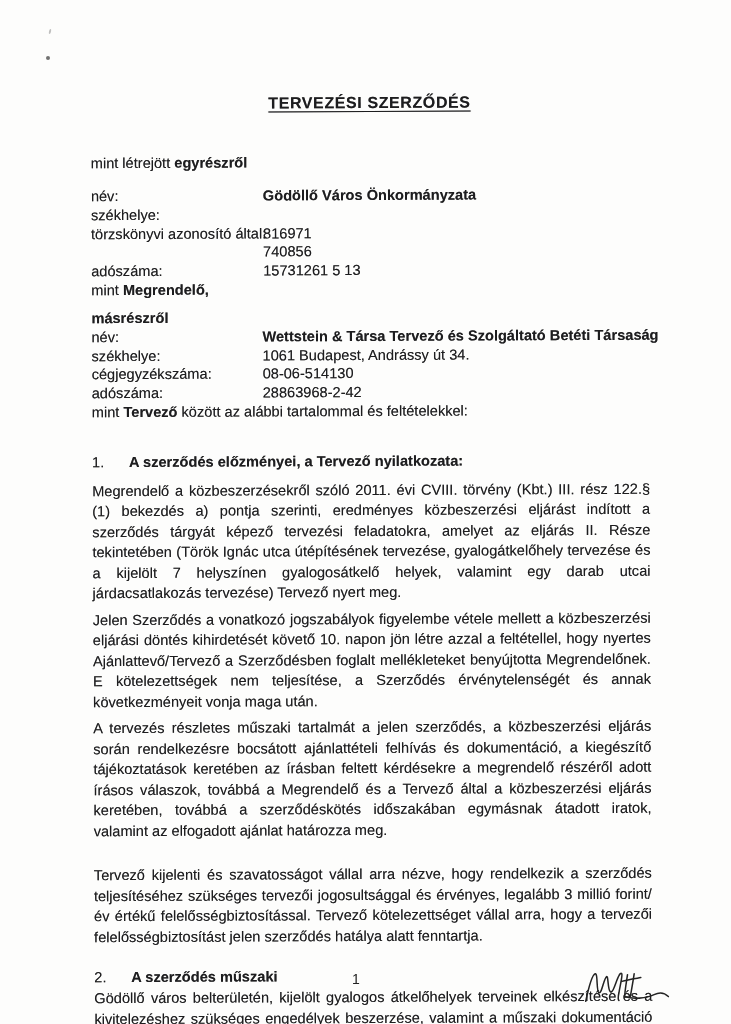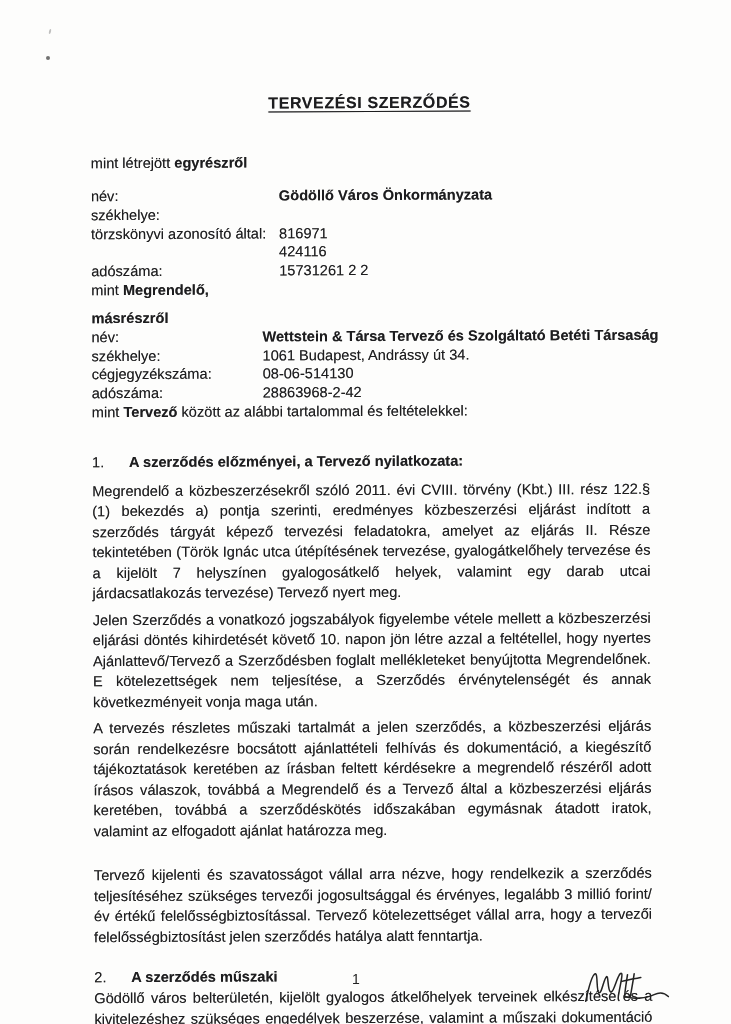--- a/index.html
+++ b/index.html
@@ -22,21 +22,21 @@
     margin:94px 0 0;
     font-size:16px;font-weight:bold;
     text-align:center;
     text-decoration:underline;
     text-underline-offset:3px;
     letter-spacing:0.6px;
   }
   .intro{margin:41px 0 0;font-size:14.6px;line-height:19px;}
   .kv{margin-top:14px;font-size:14.6px;}
   .kv .row{position:relative;height:18.8px;line-height:18.8px;white-space:nowrap;}
-  .kv .row .val{position:absolute;left:188px;top:0;}
+  .kv .row .val{position:absolute;left:172px;top:0;}
   .kv.kv2 .row .val{left:171px;}
   .bold{font-weight:bold;}
   .separator{margin:9px 0 0;font-size:14.6px;line-height:19px;font-weight:bold;}
   .sec-head{margin:30px 0 0;font-size:14.6px;line-height:20px;}
   .sec-head .num{display:inline-block;width:37px;font-weight:normal;}
   .sec-head .ht{font-weight:bold;}
   .para{
     margin:7px 0 0;
     font-size:14.6px;line-height:20.5px;
     text-align:justify;
@@ -75,25 +75,25 @@
         <span class="val bold">Gödöllő Város Önkormányzata</span>
       </div>
       <div class="row">
         <span class="lbl">székhelye:</span>
       </div>
       <div class="row">
         <span class="lbl">törzskönyvi azonosító által:</span>
         <span class="val">816971</span>
       </div>
       <div class="row">
-        <span class="val">424116</span>
+        <span class="val">740856</span>
       </div>
       <div class="row">
         <span class="lbl">adószáma:</span>
-        <span class="val">15731261 2 2</span>
+        <span class="val">15731261 5 13</span>
       </div>
       <div class="row">
         <span>mint </span><span class="bold">Megrendelő,</span>
       </div>
     </div>
 
     <p class="separator">másrészről</p>
 
     <div class="kv kv2" style="margin-top:0;">
       <div class="row">

